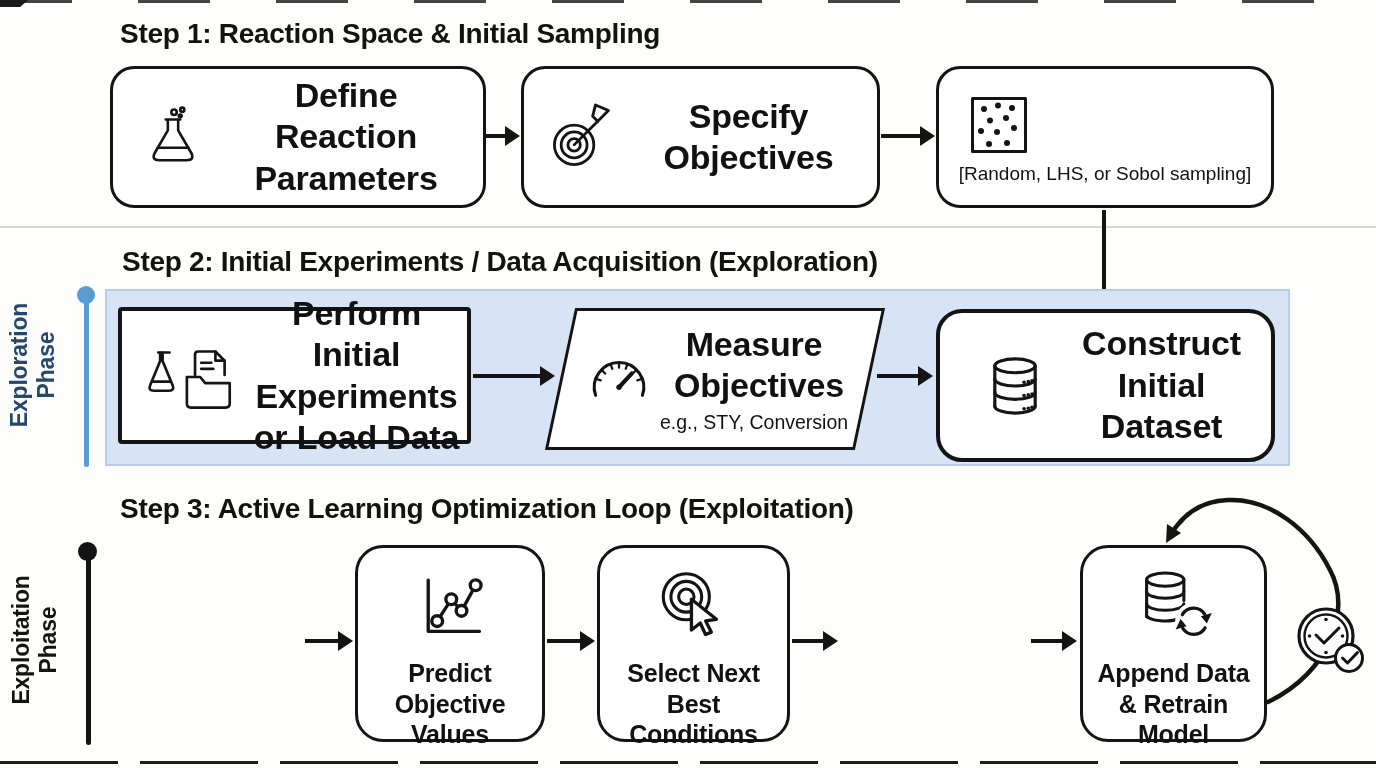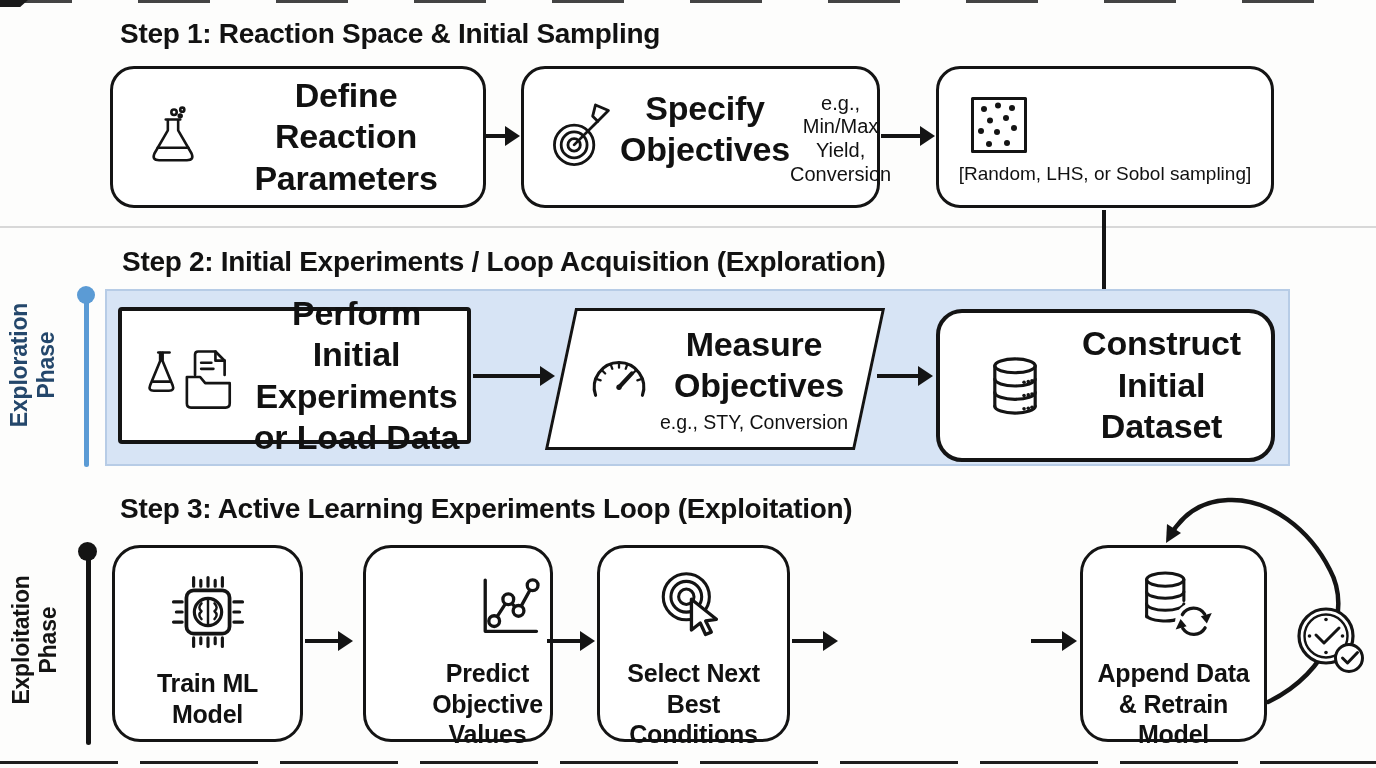--- a/index.html
+++ b/index.html
@@ -81,21 +81,20 @@
       <svg width="72" height="72" viewBox="0 0 64 64">
         <circle cx="25" cy="39" r="17.5"></circle>
           <circle cx="25" cy="39" r="11.5"></circle>
           <circle cx="25" cy="39" r="5.5"></circle>
         <path d="M25 39 L46 18"></path>
         <path d="M41.5 13.5 L44 3.5 L55.5 8.5 L46 18 Z"></path>
       </svg>
     </span>
     <div style="flex:1;display:flex;align-items:flex-start;">
       <div class="btitle">Specify Objectives</div>
-      <div class="bsub" style="max-width:212px;">e.g., Min/Max Yield, Conversion</div>
     </div>
   </div>
 
   <div class="harrow" style="left:881px;top:125px;width:54px;"></div>
 
   <div class="box r24" style="left:936px;top:66px;width:338px;height:142px;flex-direction:column;justify-content:center;padding:10px 12px;">
     <div style="display:flex;align-items:center;width:100%;">
       <span class="icon" style="width:72px;height:72px;margin-left:12px;">
         <svg width="64" height="64" viewBox="0 0 64 64">
           <rect x="5.5" y="5.5" width="53" height="53" style="stroke-width:3;"></rect>
@@ -112,21 +111,21 @@
               <circle cx="40" cy="50" r="3"></circle>
           </g>
         </svg>
       </span>
     </div>
     <div class="bsub" style="font-size:19px;margin-top:2px;white-space:nowrap;">[Random, LHS, or Sobol sampling]</div>
   </div>
 
   <div class="varrow" style="left:1092px;top:210px;height:98px;"></div>
 
-  <div class="heading" style="left:122px;top:246px;">Step 2: Initial Experiments / Loop Acquisition (Exploration)</div>
+  <div class="heading" style="left:122px;top:246px;">Step 2: Initial Experiments / Data Acquisition (Exploration)</div>
 
   <div class="panel" style="left:105px;top:289px;width:1185px;height:177px;"></div>
   <div class="phase-line" style="left:84px;top:296px;width:5px;height:171px;background:#5b9bd5;"></div>
   <div class="phase-dot" style="left:77px;top:286px;width:18px;height:18px;background:#5b9bd5;"></div>
   <div class="phase-label" style="left:-37px;top:333px;color:#24476b;">Exploration Phase</div>
 
   <div class="box" style="left:118px;top:307px;width:353px;height:137px;padding-left:18px;border-width:4px;border-radius:4px;">
     <span class="icon" style="width:106px;height:86px;">
       <svg width="102" height="80" viewBox="0 0 100 74">
         <g style="stroke-width:2.6;">
@@ -193,50 +192,30 @@
             <circle cx="48" cy="39.5" r="1.7"></circle>
           <circle cx="40.5" cy="53.5" r="1.7"></circle>
             <circle cx="44.5" cy="52.9" r="1.7"></circle>
             <circle cx="48" cy="52" r="1.7"></circle>
         </g>
       </svg>
     </span>
     <div class="btitle" style="flex:1;max-width:215px;margin:0 auto;">Construct Initial Dataset</div>
   </div>
 
-  <div class="heading" style="left:120px;top:493px;">Step 3: Active Learning Experiments Loop (Exploitation)</div>
+  <div class="heading" style="left:120px;top:493px;">Step 3: Active Learning Optimization Loop (Exploitation)</div>
 
   <div class="phase-line" style="left:86px;top:552px;width:5px;height:193px;background:#141414;"></div>
   <div class="phase-dot" style="left:78px;top:542px;width:19px;height:19px;background:#141414;"></div>
   <div class="phase-label" style="left:-35px;top:608px;color:#141414;">Exploitation Phase</div>
 
-  <div class="box s3" style="left:112px;top:545px;width:191px;height:197px;">
-    <span class="icon" style="width:96px;height:96px;">
-      <svg width="92" height="92" viewBox="0 0 64 64">
-        <rect x="17" y="17" width="30" height="30" rx="5" style="stroke-width:2.6;"></rect>
-        <circle cx="32" cy="32" r="9.5" style="stroke-width:2.2;"></circle>
-        <g style="stroke-width:1.7;">
-          <path d="M32 22.5 V41.5"></path>
-          <path d="M27.5 26 q-3 3 0 5.5 q-3 2.5 0 5.5"></path>
-          <path d="M36.5 26 q3 3 0 5.5 q3 2.5 0 5.5"></path>
-        </g>
-        <g style="stroke-width:2.2;">
-          <path d="M22 8 V14 M27 10 V14 M32 8 V14 M37 10 V14 M42 8 V14"></path>
-          <path d="M22 50 V56 M27 50 V54 M32 50 V56 M37 50 V54 M42 50 V56"></path>
-          <path d="M8 25 H14 M10 32 H14 M8 39 H14"></path>
-          <path d="M50 25 H56 M50 32 H54 M50 39 H56"></path>
-        </g>
-      </svg>
-    </span>
-    <div class="btitle" style="max-width:120px;">Train ML Model</div>
-  </div>
 
   <div class="harrow" style="left:305px;top:630px;width:48px;"></div>
 
-  <div class="box s3" style="left:363px;top:545px;width:190px;height:197px;align-items:flex-end;">
+  <div class="box s3" style="left:355px;top:545px;width:190px;height:197px;">
     <span class="icon" style="width:86px;height:86px;">
       <svg width="82" height="82" viewBox="0 0 64 64">
         <path d="M15 11 V51 H55" style="stroke-width:2.6;"></path>
         <path d="M22 43 L33 26 L41 35 L52 15" style="stroke-width:2.6;"></path>
         <g fill="#fff" style="stroke-width:2.6;">
           <circle cx="22" cy="43" r="4.2"></circle>
             <circle cx="33" cy="26" r="4.2"></circle>
           <circle cx="41" cy="35" r="4.2"></circle>
             <circle cx="52" cy="15" r="4.2"></circle>
         </g>

